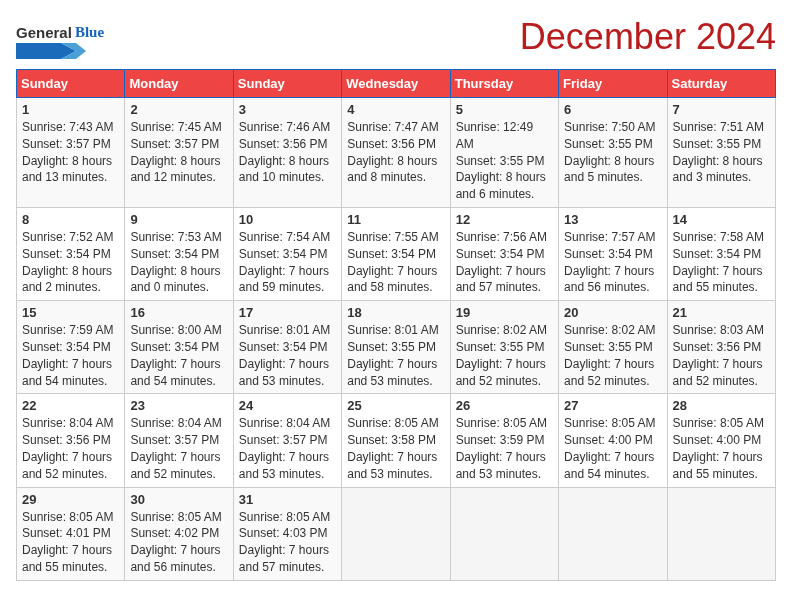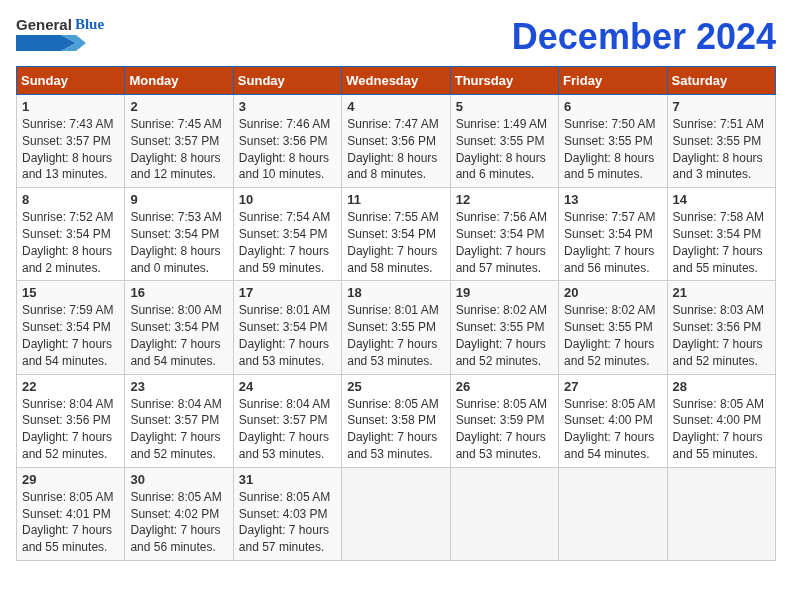--- a/index.html
+++ b/index.html
@@ -13,29 +13,30 @@
     .header-area {
       display: flex;
       justify-content: space-between;
       align-items: flex-start;
       margin-bottom: 8px;
     }
     .logo {
       display: flex;
       align-items: center;
       gap: 4px;
+      margin-top: 8px;
     }
     .logo-text-general { font-size: 15px; color: #333; font-weight: bold; }
     .logo-text-blue { font-size: 15px; color: #1565c0; font-weight: bold; font-family: Liberation Serif, serif; }
     .title-area { text-align: right; }
-    .month-title { font-size: 36px; color: #1d4ed8; font-weight: bold; }
+    .month-title { font-size: 36px; color: #b91c1c; font-weight: normal; }
     .subtitle { font-size: 16px; color: #555; }
     .calendar { width: 100%; border-collapse: collapse; }
     .calendar thead th {
-      background: #c2410c;
+      background: #ef4444;
       color: #fff;
       font-size: 13px;
       font-weight: bold;
       padding: 6px 4px;
       text-align: left;
       border: 1px solid #1565c0;
     }
     .calendar tbody td {
       vertical-align: top;
       border: 1px solid #ccc;
@@ -106,21 +107,21 @@
 Daylight: 8 hours and 10 minutes.</div>
         </td>
         <td>
           <span class="day-num">4</span>
           <div class="day-info" style="white-space: pre-line;">Sunrise: 7:47 AM
 Sunset: 3:56 PM
 Daylight: 8 hours and 8 minutes.</div>
         </td>
         <td>
           <span class="day-num">5</span>
-          <div class="day-info" style="white-space: pre-line;">Sunrise: 1:49 AM
+          <div class="day-info" style="white-space: pre-line;">Sunrise: 12:49 AM
 Sunset: 3:55 PM
 Daylight: 8 hours and 6 minutes.</div>
         </td>
         <td>
           <span class="day-num">6</span>
           <div class="day-info" style="white-space: pre-line;">Sunrise: 7:50 AM
 Sunset: 3:55 PM
 Daylight: 8 hours and 5 minutes.</div>
         </td>
         <td>

